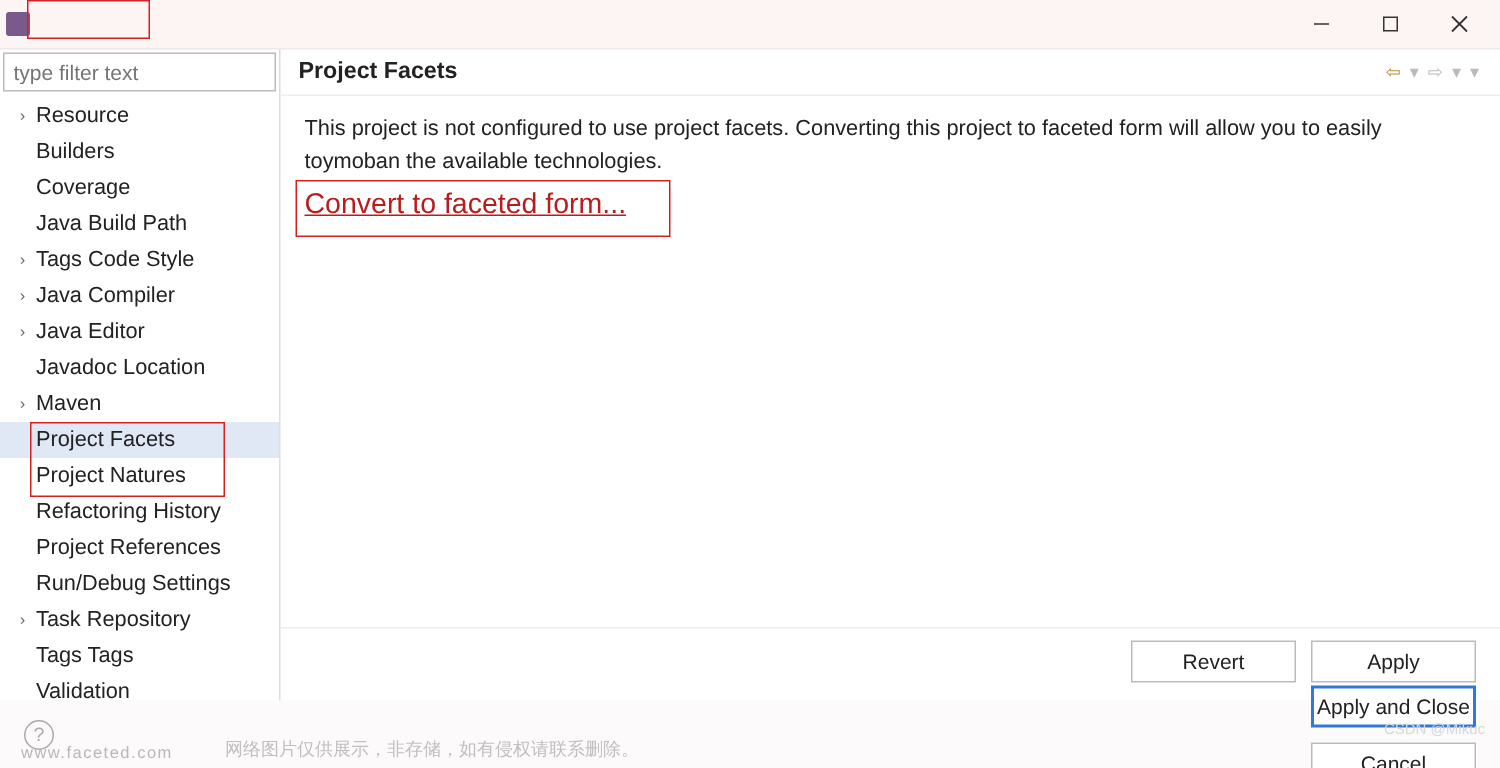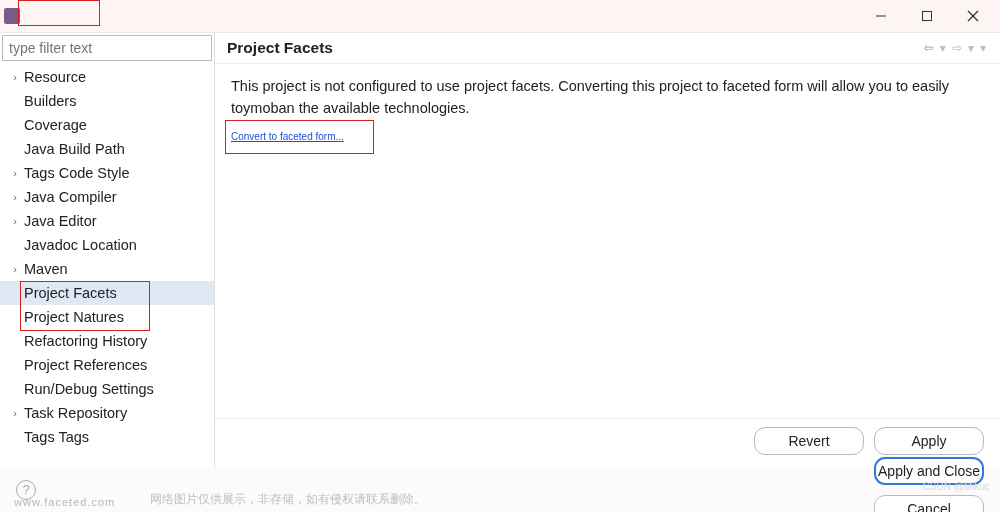--- a/index.html
+++ b/index.html
@@ -7,44 +7,44 @@
     
     .titlebar { height: 32px; display: flex; align-items: center; padding: 0 4px; background: #fdf4f4; }
     .titlebar-icon { width: 16px; height: 16px; background: #7a5a8a; border-radius: 2px; margin-right: 6px; display: inline-block; }
     .titlebar-text { font-size: 14px; color: #222; }
     .titlebar-controls { margin-left: auto; display: flex; }
     .tb-btn { width: 46px; height: 32px; display: flex; align-items: center; justify-content: center; font-size: 14px; color: #333; }
     .tb-btn svg { width: 12px; height: 12px; }
     
     .dialog-body { display: flex; height: 435px; background: #fff; border-top: 1px solid #f0e8e8; }
     
-    .sidebar { width: 215px; border-right: 1px solid #ddd; display: flex; flex-direction: column; }
+    .sidebar { width: 187px; border-right: 1px solid #ddd; display: flex; flex-direction: column; }
     .filter-input { margin: 2px; padding: 3px 6px; border: 1px solid #bbb; font-size: 14px; color: #888; height: 26px; }
     .tree { flex: 1; overflow-y: auto; padding: 2px 0; position: relative; }
     .tree-item { display: flex; align-items: center; height: 24px; padding-left: 8px; font-size: 14.5px; color: #222; cursor: default; white-space: nowrap; }
     .tree-item .chev { width: 14px; display: inline-block; text-align: center; color: #666; font-size: 11px; margin-right: 2px; }
     .tree-item.no-chev .chev { visibility: hidden; }
     .tree-item.selected { background: #e0e8f5; }
     .redbox-tree { position: absolute; border: 1.5px solid #d62020; pointer-events: none; }
     
     .main { flex: 1; display: flex; flex-direction: column; }
     .main-header { display: flex; align-items: center; padding: 6px 12px; border-bottom: 1px solid #eee; }
     .main-title { font-size: 15.5px; font-weight: 700; color: #222; }
     .nav-arrows { margin-left: auto; display: flex; gap: 2px; }
     .nav-arrows span { font-size: 12px; color: #b89040; padding: 0 2px; }
     .nav-arrows .gray { color: #bbb; }
     
     .main-content { padding: 12px 16px; flex: 1; position: relative; }
     .desc { font-size: 14.5px; color: #222; line-height: 1.5; margin-bottom: 6px; }
     .link-wrap { position: relative; display: inline-block; }
-    .link { color: #1d4ed8; text-decoration: underline; font-size: 10px; cursor: pointer; }
+    .link { color: #b91c1c; text-decoration: underline; font-size: 19px; cursor: pointer; }
     .redbox-link { position: absolute; border: 1.5px solid #d62020; left: -6px; top: -6px; right: -30px; bottom: -10px; }
     
     .main-buttons { display: flex; justify-content: flex-end; gap: 10px; padding: 8px 16px 12px; border-top: 1px solid #eee; }
-    .btn { min-width: 110px; height: 28px; background: #fff; border: 1px solid #bbb; border-radius: 11px; font-size: 14px; color: #222; cursor: pointer; }
+    .btn { min-width: 110px; height: 28px; background: #fff; border: 1px solid #bbb; border-radius: 0; font-size: 14px; color: #222; cursor: pointer; }
     
     .footer { height: 45px; display: flex; align-items: center; padding: 0 16px; background: #fcfafa; }
     .help-icon { width: 20px; height: 20px; border: 1.5px solid #aaa; border-radius: 50%; display: flex; align-items: center; justify-content: center; color: #aaa; font-size: 13px; }
     .footer-buttons { margin-left: auto; display: flex; gap: 10px; flex-direction: column; }
     .btn.primary { border: 2px solid #3278d6; }
     
     .redbox-title { position: absolute; border: 1.5px solid #d62020; pointer-events: none; left: 18px; top: 0; width: 82px; height: 26px; }
     
     .watermark-url { position: absolute; bottom: 4px; left: 14px; font-size: 11px; color: #b8b8b8; letter-spacing: 1px; }
     .watermark-cn { position: absolute; bottom: 4px; left: 150px; font-size: 12px; color: #c0c0c0; }
@@ -138,20 +138,24 @@
           <span>Run/Debug Settings</span>
         </div>
         <div class="tree-item">
           <span class="chev">›</span>
           <span>Task Repository</span>
         </div>
         <div class="tree-item no-chev">
           <span class="chev">›</span>
           <span>Tags Tags</span>
         </div>
+        <div class="tree-item no-chev">
+          <span class="chev">›</span>
+          <span>Validation</span>
+        </div>
       </div>
   </div>
 
   <div class="main">
     <div class="main-header">
       <span class="main-title">Project Facets</span>
       <div class="nav-arrows">
         <span>⇦</span>
         <span class="gray">▾</span>
         <span class="gray">⇨</span>

